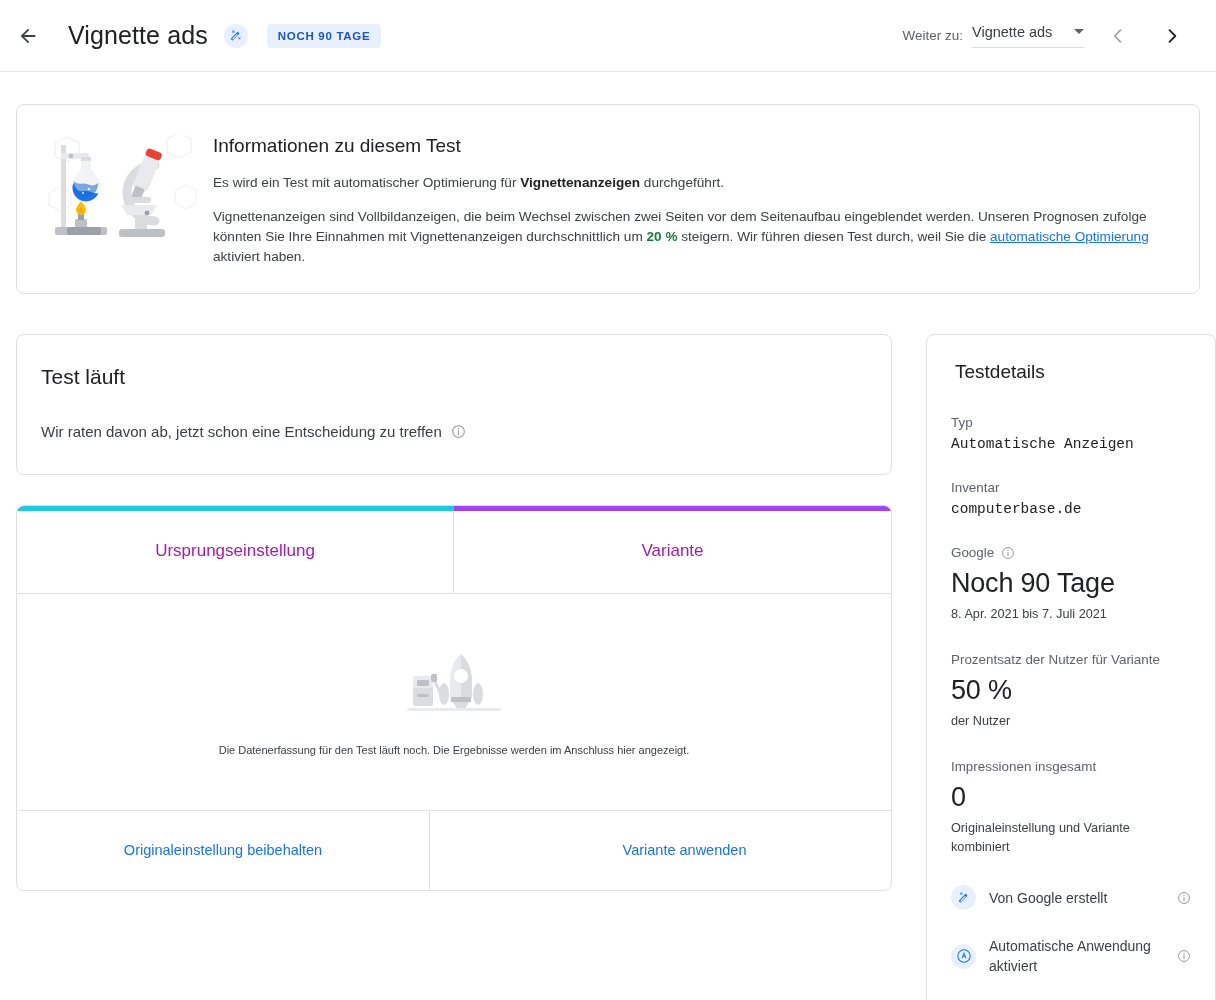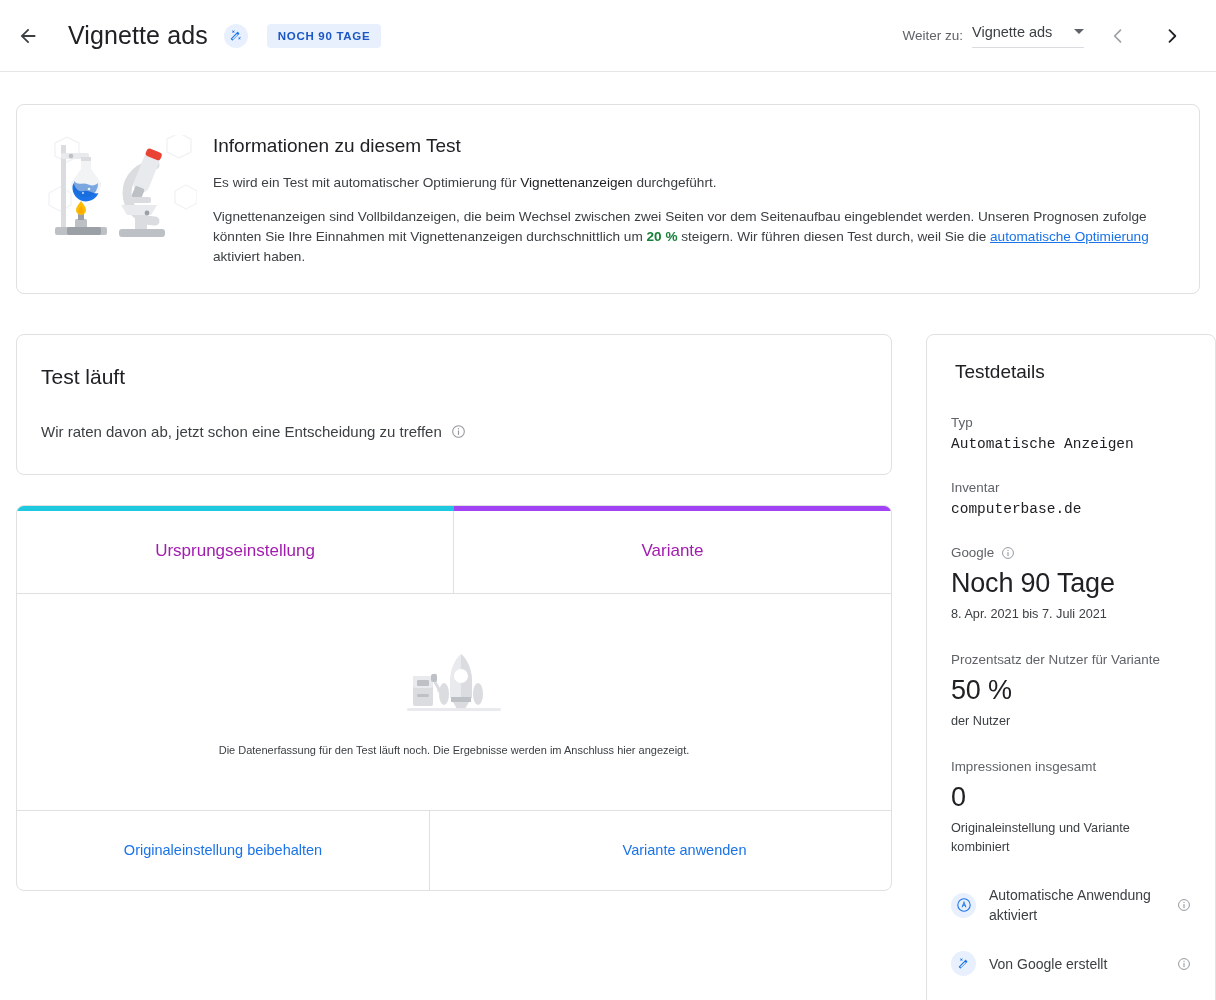--- a/index.html
+++ b/index.html
@@ -117,21 +117,21 @@
     color: #202124;
     margin: 0 0 16px 0;
   }
   .info-p {
     font-size: 13.6px;
     line-height: 20px;
     color: #3c4043;
     margin: 0 0 14px 0;
   }
   .info-p:last-child { margin-bottom: 0; }
-  .bold { font-weight: 400; color: #202124; }
+  .bold { font-weight: 700; color: #202124; }
   .green { color: #188038; font-weight: 700; }
   .link { color: #1a73e8; text-decoration: underline; cursor: pointer; }
 
   
   .split { display: flex; gap: 34px; align-items: flex-start; }
   .main-col { width: 876px; flex: 0 0 auto; }
   .side-col { width: 290px; flex: 0 0 auto; }
 
   .status-card { padding: 30px 24px 34px 24px; margin-bottom: 30px; }
   .status-title {
@@ -439,53 +439,53 @@
         <div class="detail-block">
           <div class="detail-label">Prozentsatz der Nutzer für Variante</div>
           <div class="detail-big">50 %</div>
           <div class="detail-sub">der Nutzer</div>
         </div>
 
         <div class="detail-block">
           <div class="detail-label">Impressionen insgesamt</div>
           <div class="detail-big">0</div>
           <div class="detail-sub">Originaleinstellung und Variante kombiniert</div>
+        </div>
+
+        <div class="flag-row">
+          <span class="flag-icon">
+            <svg width="14" height="14" viewBox="0 0 24 24">
+              <path fill="#1a73e8" d="M7.5 5.6L5 7l1.4-2.5L5 2l2.5 1.4L10 2 8.6 4.5 10 7 7.5 5.6z"></path>
+              <path fill="#1a73e8" d="M15.6 5.2c-.4-.4-1-.4-1.4 0L3.3 16.1c-.4.4-.4 1 0 1.4l1.9 1.9c.4.4 1 .4 1.4 0L17.5 8.5c.4-.4.4-1 0-1.4l-1.9-1.9zm-2 3.3l1.4 1.4-8.2 8.2-1.4-1.4 8.2-8.2z"></path>
+            </svg>
+          </span>
+          <span class="flag-text">Von Google erstellt</span>
+          <span class="info-i">
+            <svg width="14" height="14" viewBox="0 0 24 24">
+              <circle cx="12" cy="12" r="9.3" fill="none" stroke="#80868b" stroke-width="1.7"></circle>
+              <rect x="11.1" y="10.4" width="1.8" height="7" fill="#80868b"></rect>
+              <rect x="11.1" y="6.6" width="1.8" height="2" fill="#80868b"></rect>
+            </svg>
+          </span>
         </div>
 
         <div class="flag-row">
           <span class="flag-icon">
             <svg width="16" height="16" viewBox="0 0 24 24">
               <circle cx="12" cy="12" r="9.3" fill="none" stroke="#1a73e8" stroke-width="1.6"></circle>
               <path fill="#1a73e8" d="M12 5.8l3.6 9.4h-1.8l-.8-2.2h-2.1l-.8 2.2H8.4L12 5.8zm0 2.9l-.7 2.6h1.4L12 8.7z"></path>
             </svg>
           </span>
           <span class="flag-text">Automatische Anwendung aktiviert</span>
           <span class="info-i">
             <svg width="14" height="14" viewBox="0 0 24 24">
               <circle cx="12" cy="12" r="9.3" fill="none" stroke="#80868b" stroke-width="1.7"></circle>
               <rect x="11.1" y="10.4" width="1.8" height="7" fill="#80868b"></rect>
               <rect x="11.1" y="6.6" width="1.8" height="2" fill="#80868b"></rect>
             </svg>
           </span>
         </div>
 
-        <div class="flag-row">
-          <span class="flag-icon">
-            <svg width="14" height="14" viewBox="0 0 24 24">
-              <path fill="#1a73e8" d="M7.5 5.6L5 7l1.4-2.5L5 2l2.5 1.4L10 2 8.6 4.5 10 7 7.5 5.6z"></path>
-              <path fill="#1a73e8" d="M15.6 5.2c-.4-.4-1-.4-1.4 0L3.3 16.1c-.4.4-.4 1 0 1.4l1.9 1.9c.4.4 1 .4 1.4 0L17.5 8.5c.4-.4.4-1 0-1.4l-1.9-1.9zm-2 3.3l1.4 1.4-8.2 8.2-1.4-1.4 8.2-8.2z"></path>
-            </svg>
-          </span>
-          <span class="flag-text">Von Google erstellt</span>
-          <span class="info-i">
-            <svg width="14" height="14" viewBox="0 0 24 24">
-              <circle cx="12" cy="12" r="9.3" fill="none" stroke="#80868b" stroke-width="1.7"></circle>
-              <rect x="11.1" y="10.4" width="1.8" height="7" fill="#80868b"></rect>
-              <rect x="11.1" y="6.6" width="1.8" height="2" fill="#80868b"></rect>
-            </svg>
-          </span>
-        </div>
-
       </div>
     </div>
 
   </div>
 </div>
 
 </body></html>

